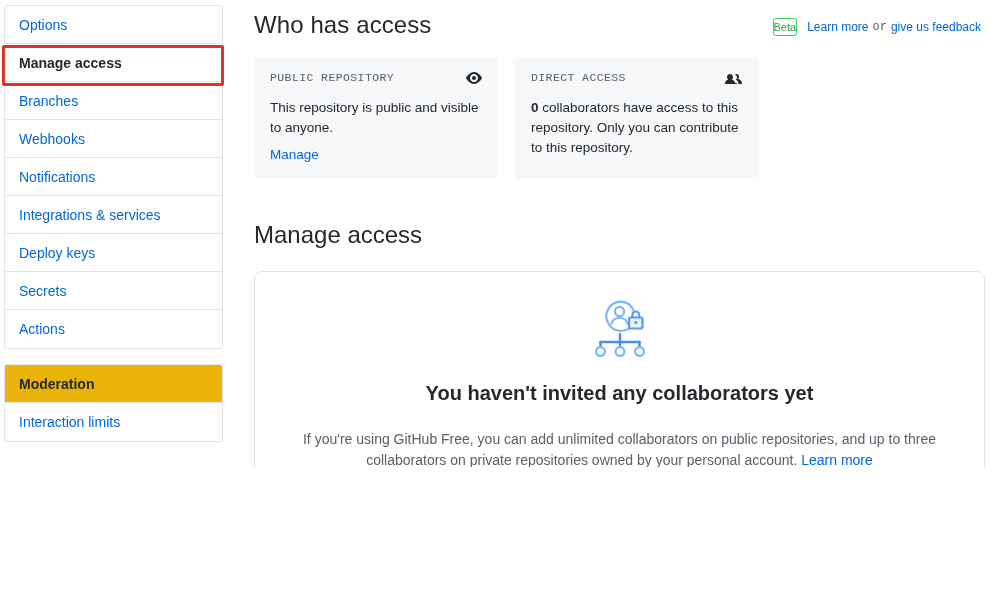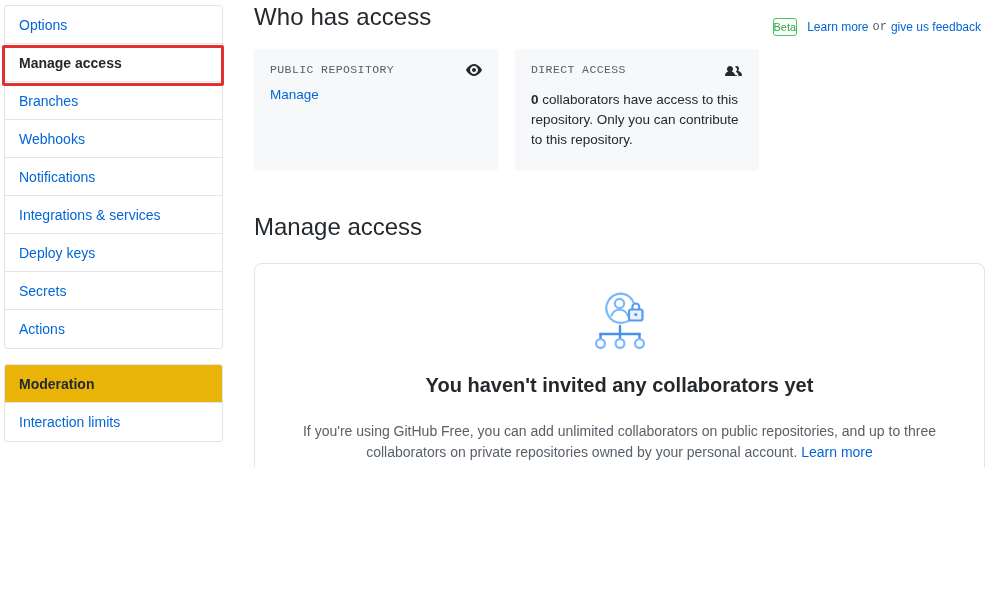--- a/index.html
+++ b/index.html
@@ -79,21 +79,21 @@
     left: 254px;
     top: 0;
     width: 731px;
   }
 
   .page-title {
     font-size: 24px;
     font-weight: normal;
     color: #24292e;
     margin: 0;
-    padding-top: 3px;
+    padding-top: 11px;
     letter-spacing: .1px;
   }
 
   .beta-row {
     position: absolute;
     right: 4px;
     top: 18px;
     display: flex;
     align-items: center;
     font-size: 12px;
@@ -264,20 +264,21 @@
 
       <div class="card">
         <div class="card-head">
           <span class="card-label">PUBLIC REPOSITORY</span>
           <span class="card-icon">
             <svg width="16" height="16" viewBox="0 0 16 16" fill="#24292e" aria-hidden="true">
               <path d="M8.06 2C3 2 0 8 0 8s3 6 8.06 6C13 14 16 8 16 8s-3-6-7.94-6zM8 12c-2.2 0-4-1.78-4-4 0-2.2 1.8-4 4-4 2.22 0 4 1.8 4 4 0 2.22-1.78 4-4 4zm2-4c0 1.11-.89 2-2 2-1.11 0-2-.89-2-2 0-1.11.89-2 2-2 1.11 0 2 .89 2 2z"></path>
             </svg>
           </span>
         </div>
+        <div class="card-body">This repository is public and visible to anyone.</div>
         <a class="card-link" href="#">Manage</a>
       </div>
 
       <div class="card">
         <div class="card-head">
           <span class="card-label">DIRECT ACCESS</span>
           <span class="card-icon">
             <svg width="18" height="16" viewBox="0 0 18 16" fill="#24292e" aria-hidden="true">
               <path d="M12 13c0 .55-.45 1-1 1H1c-.55 0-1-.45-1-1 0-1.5 1.5-3.06 3.28-3.53C2.5 8.95 2 8.05 2 7c0-1.66 1.34-3 3-3s3 1.34 3 3c0 1.05-.5 1.95-1.28 2.47C8.5 9.94 10 11.5 10 13h2zM17 13c0 .55-.45 1-1 1h-2.5c0-1.78-1.1-3.4-2.63-4.2C11.62 9.3 12 8.45 12 7.5 12 6.12 11.1 5 10 5c.28-.62.9-1 1.62-1 1.31 0 2.38 1.12 2.38 2.5 0 .92-.43 1.72-1.07 2.16C14.6 9.2 17 10.8 17 13z"></path>
             </svg>

